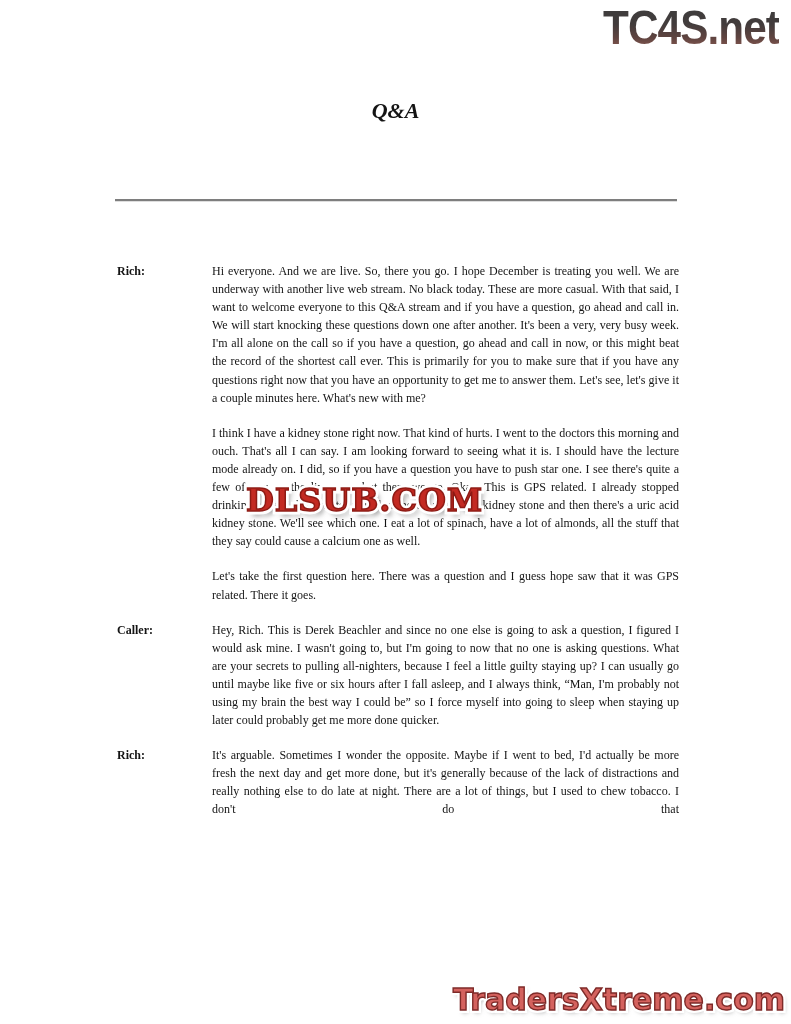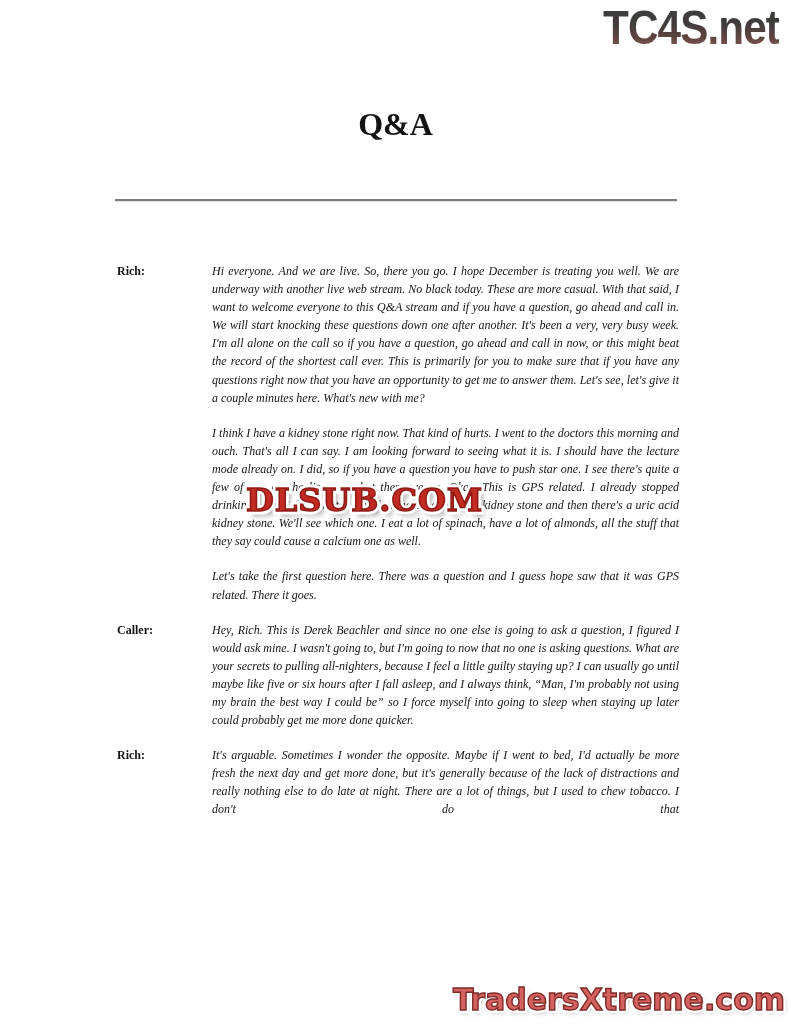--- a/index.html
+++ b/index.html
@@ -26,21 +26,21 @@
     transform: scaleX(0.88);
     transform-origin: 100% 0;
     background: linear-gradient(180deg, #3d3d3d 0%, #423c3c 42%, #5f4440 70%, #8a5a52 95%);
     -webkit-background-clip: text;
     background-clip: text;
     color: transparent;
   }
 
   
   .header-center { position: absolute; top: 90px; left: 0; width: 100%; text-align: center; }
-  .doc-title { font-size: 32px; font-weight: bold; margin: 16px; }
+  .doc-title { font-size: 22px; font-weight: bold; margin: 8px; font-style: italic; }
   .doc-date  { font-size: 17px; margin-top: 18px; }
 
   
   .rule {
     position: absolute;
     top: 199px;
     left: 115px;
     width: 562px;
     height: 2px;
     background: #7e7e7e;
@@ -55,21 +55,21 @@
     width: 562px;
     font-size: 12px;
     line-height: 18.1px;
   }
   .entry { display: flex; }
   .speaker {
     width: 95px;
     flex: 0 0 95px;
     font-weight: bold;
   }
-  .paras { flex: 1 1 auto; font-style: italic; }
+  .paras { flex: 1 1 auto; }
   .para {
     text-align: justify;
     margin: 0 0 17px 0;
   }
   .para.cut { text-align-last: justify; }
 
   
   .watermark {
     position: absolute;
     top: 484px;

